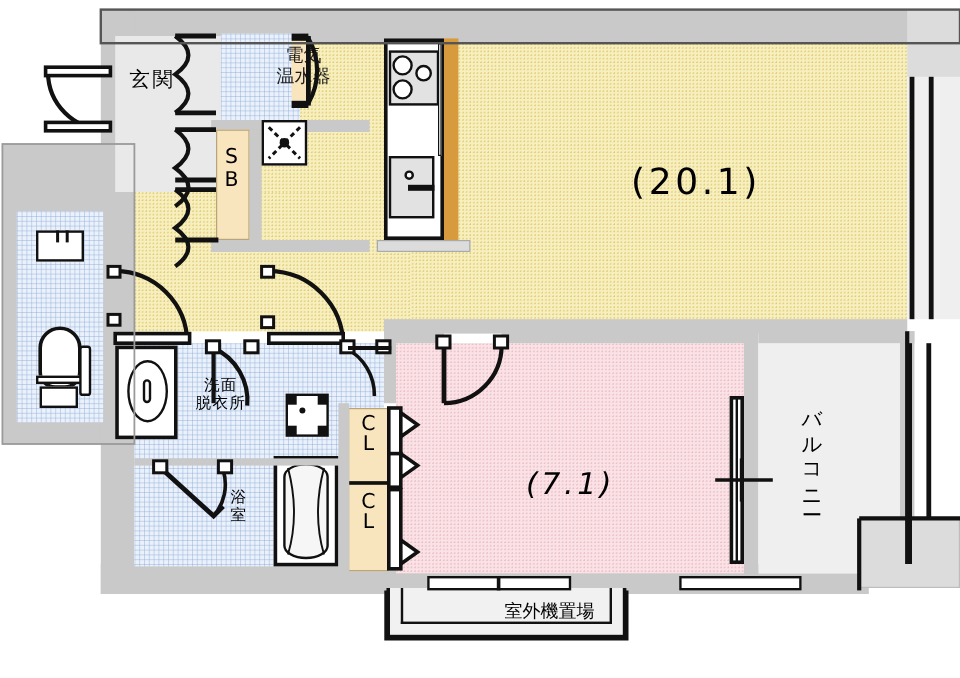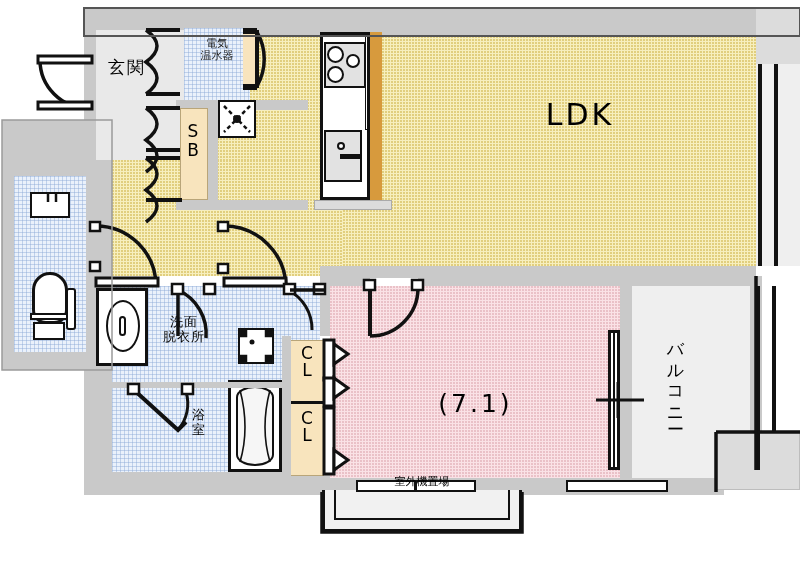--- a/index.html
+++ b/index.html
@@ -53,21 +53,21 @@
     white-space:pre;
     text-align:center;
     line-height:1.12;
     letter-spacing:1px;
     font-family:"DejaVu Sans","Liberation Sans",sans-serif;
   }
   .lbl-ldk{font-size:30px;letter-spacing:3px;}
   .lbl-room{font-size:25px;letter-spacing:3px;}
   .lbl-jp{font-size:17px;letter-spacing:2px;}
   .lbl-sm{font-size:13px;letter-spacing:1px;}
-  .lbl-xs{font-size:11px;letter-spacing:0px;}
+  .lbl-xs{font-size:15px;letter-spacing:0px;margin-left:36px;}
   .lbl-cl{font-size:17px;letter-spacing:0px;line-height:1.0;}
   .lbl-vert{writing-mode:vertical-rl;text-orientation:upright;letter-spacing:3px;}
 
   
   .box-k{border:2.5px solid #111;background:#fff;box-sizing:border-box;}
   .box-k3{border:3px solid #111;background:#fff;box-sizing:border-box;}
   .circ{border:2.5px solid #111;border-radius:50%;background:#fff;box-sizing:border-box;}
 
   svg.ov{position:absolute;left:0;top:0;width:800px;height:565px;pointer-events:none;}
 </style>
@@ -168,23 +168,23 @@
 
   <div class="abs box-k" style="left:356px;top:480px;width:120px;height:12px;"></div>
   <div class="abs" style="left:414px;top:480px;width:3px;height:12px;background:#111;"></div>
 
   <div class="abs box-k" style="left:566px;top:480px;width:102px;height:12px;"></div>
 
   <div class="abs fl-grey2" style="left:756px;top:8px;width:44px;height:56px;"></div>
 
   <div class="abs wall" style="left:320px;top:266px;width:436px;height:12px;"></div>
 
-  <div class="lbl lbl-ldk" style="left:500px;top:98px;width:160px;">LDK</div>
-
-  <div class="lbl lbl-room" style="left:398px;top:390px;width:155px;">(7.1)</div>
+  <div class="lbl lbl-ldk" style="left:495px;top:136px;width:170px;">(20.1)</div>
+
+  <div class="lbl lbl-room" style="left:398px;top:390px;width:155px;font-style:italic;">(7.1)</div>
 
   <div class="lbl lbl-jp" style="left:108px;top:58px;width:30px;">玄関</div>
 
   <div class="lbl lbl-xs" style="left:186px;top:38px;width:62px;color:#1a1a1a;">電気
 温水器</div>
 
   <div class="lbl lbl-jp" style="left:182px;top:122px;width:24px;">S
 B</div>
 
   <div class="lbl lbl-sm" style="left:152px;top:315px;width:64px;">洗面
@@ -193,21 +193,21 @@
   <div class="lbl lbl-sm" style="left:188px;top:408px;width:22px;">浴
 室</div>
 
   <div class="lbl lbl-cl" style="left:293px;top:345px;width:28px;">C
 L</div>
   <div class="lbl lbl-cl" style="left:293px;top:410px;width:28px;">C
 L</div>
 
   <div class="lbl lbl-jp lbl-vert" style="left:666px;top:316px;height:120px;">バルコニー</div>
 
-  <div class="lbl lbl-xs" style="left:362px;top:476px;width:120px;">室外機置場</div>
+  <div class="lbl lbl-xs" style="left:362px;top:501px;width:120px;">室外機置場</div>
 
   <svg class="ov" viewBox="0 0 800 565">
     <g stroke="#111" fill="none" stroke-width="3">
 
       <path d="M40,60 A48,48 0 0 0 88,108" stroke-width="3.5"></path>
       <rect x="38" y="56" width="54" height="7" fill="#fff" stroke="#111" stroke-width="3"></rect>
       <rect x="38" y="102" width="54" height="7" fill="#fff" stroke="#111" stroke-width="3"></rect>
 
       <path d="M146,30 q22,16 0,32 q22,16 0,32" stroke-width="3.5"></path>
       <line x1="146" y1="30" x2="180" y2="30" stroke-width="4"></line>

